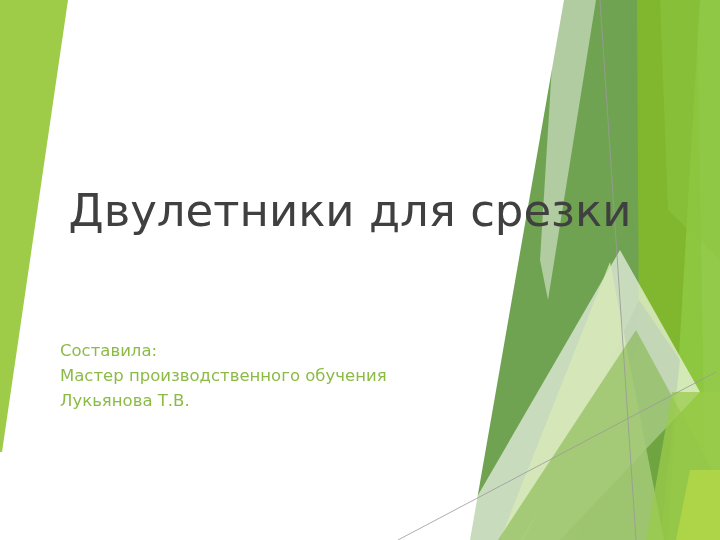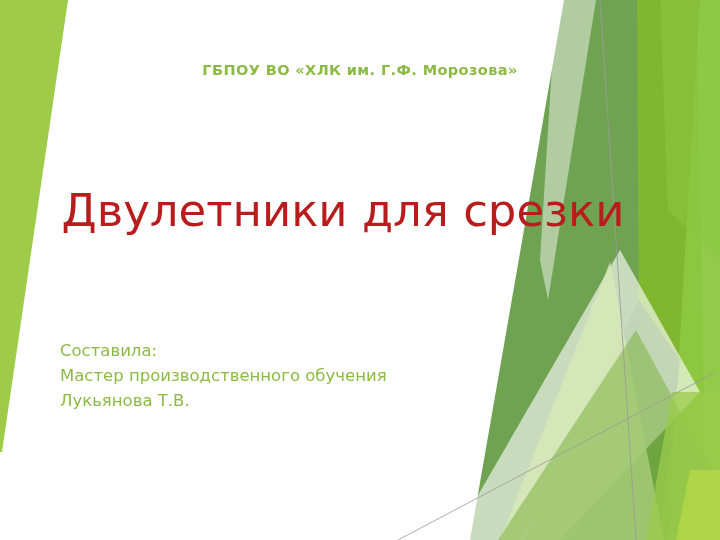--- a/index.html
+++ b/index.html
@@ -37,28 +37,28 @@
     width: 600px;
     text-align: center;
     font-size: 14.5px;
     font-weight: bold;
     letter-spacing: 0.4px;
     color: #8CBB45;
     white-space: nowrap;
   }
   .main-title {
     position: absolute;
-    left: 13px;
+    left: 20px;
     top: 186px;
     width: 660px;
     text-align: center;
     font-size: 45px;
     font-weight: normal;
     line-height: 1.12;
-    color: #b91c1c;
+    color: #404040;
     white-space: nowrap;
   }
   .credits {
     position: absolute;
     left: 60px;
     top: 338px;
     width: 600px;
     text-align: left;
     font-size: 16.5px;
     line-height: 1.52;
@@ -100,21 +100,20 @@
     <polygon points="660,0 720,0 720,260 668,210" fill="#8CC63F" opacity="0.55"></polygon>
 
     <polygon points="690,470 720,470 720,540 676,540" fill="#AFD647" opacity="0.9"></polygon>
 
     <line x1="600" y1="0" x2="636" y2="540" stroke="#9A9A9A" stroke-width="1" opacity="0.85"></line>
     <line x1="398" y1="540" x2="716" y2="372" stroke="#9A9A9A" stroke-width="1" opacity="0.8"></line>
   </svg>
 
   <div class="text-layer">
 
-    <div class="org-line">ГБПОУ ВО «ХЛК им. Г.Ф. Морозова»</div>
 
     <div class="main-title">Двулетники для срезки</div>
 
     <div class="credits">
       <div>Составила:</div>
       <div>Мастер производственного обучения</div>
       <div>Лукьянова Т.В.</div>
     </div>
 
   </div>

